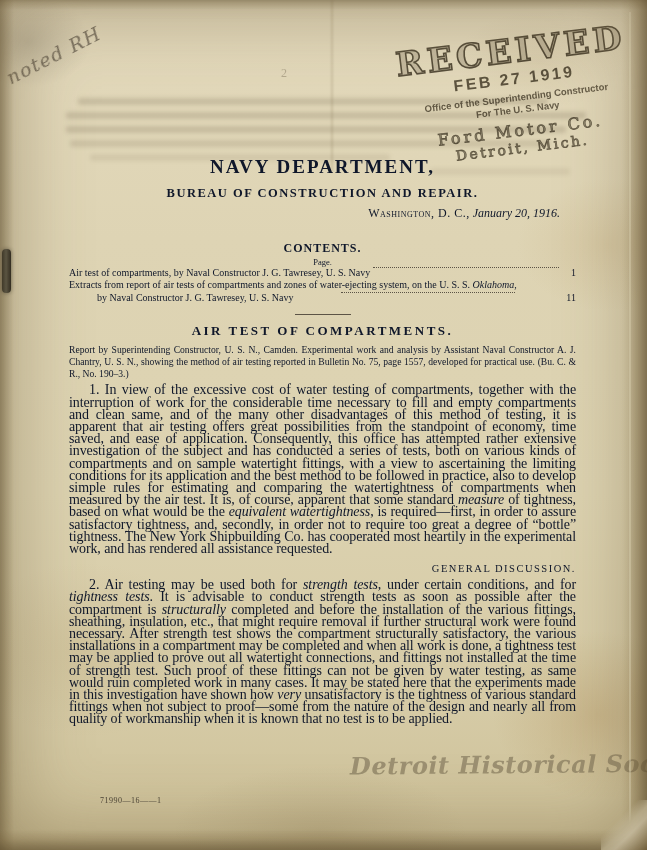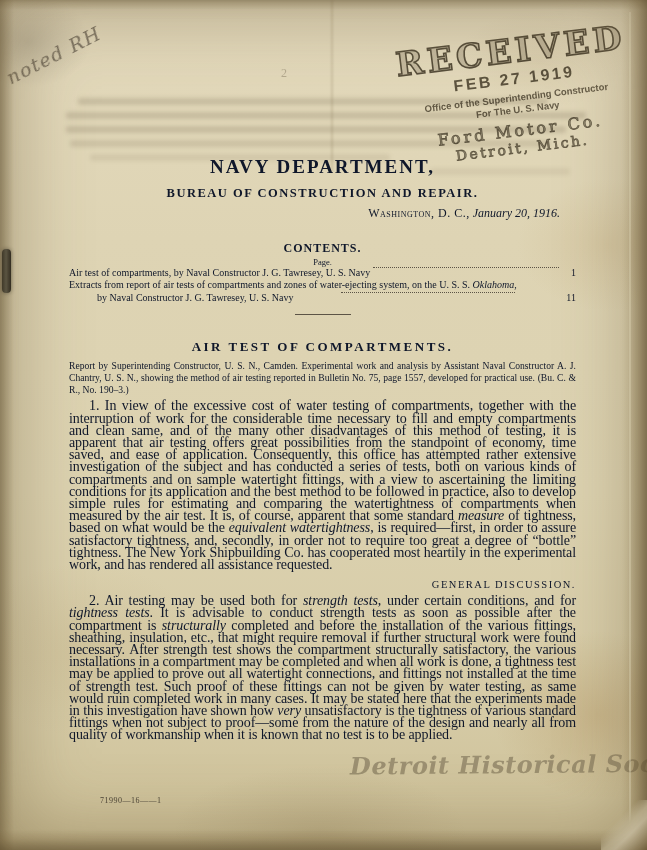--- a/index.html
+++ b/index.html
@@ -121,21 +121,21 @@
   }
   .page-label { text-align:center; font-size:8.5px; margin-top:1px; }
   .toc { font-size:10px; line-height:12.5px; }
   .toc-row { display:flex; align-items:flex-start; }
   .toc-leader { flex:1; border-bottom:1px dotted #5c5446; margin:0 3px 2px 3px; min-width:20px; }
   .toc-page { text-align:right; min-width:14px; }
   .toc-cont-indent { padding-left:28px;gap:44px; }
   .divider { width:56px; border:none; border-top:1.2px solid #5c5446; margin:10px auto 0 auto; }
   .article-heading {
     text-align:center; font-weight:bold; font-size:13px;
-    letter-spacing:2.5px; margin-top:24px;
+    letter-spacing:2.5px; margin-top:8px;
   }
   .byline { font-size:9.6px; line-height:11.7px; text-align:justify; margin-top:5px; }
   .para {
     font-size:14px; line-height:12.2px; text-align:justify;
     text-indent:20px; margin-top:5px; letter-spacing:-0.1px;
   }
   .para:first-of-type { margin-top:4px; }
   .section-heading { text-align:right; font-size:10.5px; letter-spacing:1.5px; margin-top:8px; }
   .print-code {
     position:absolute; left:100px; top:764px; font-size:8px;

